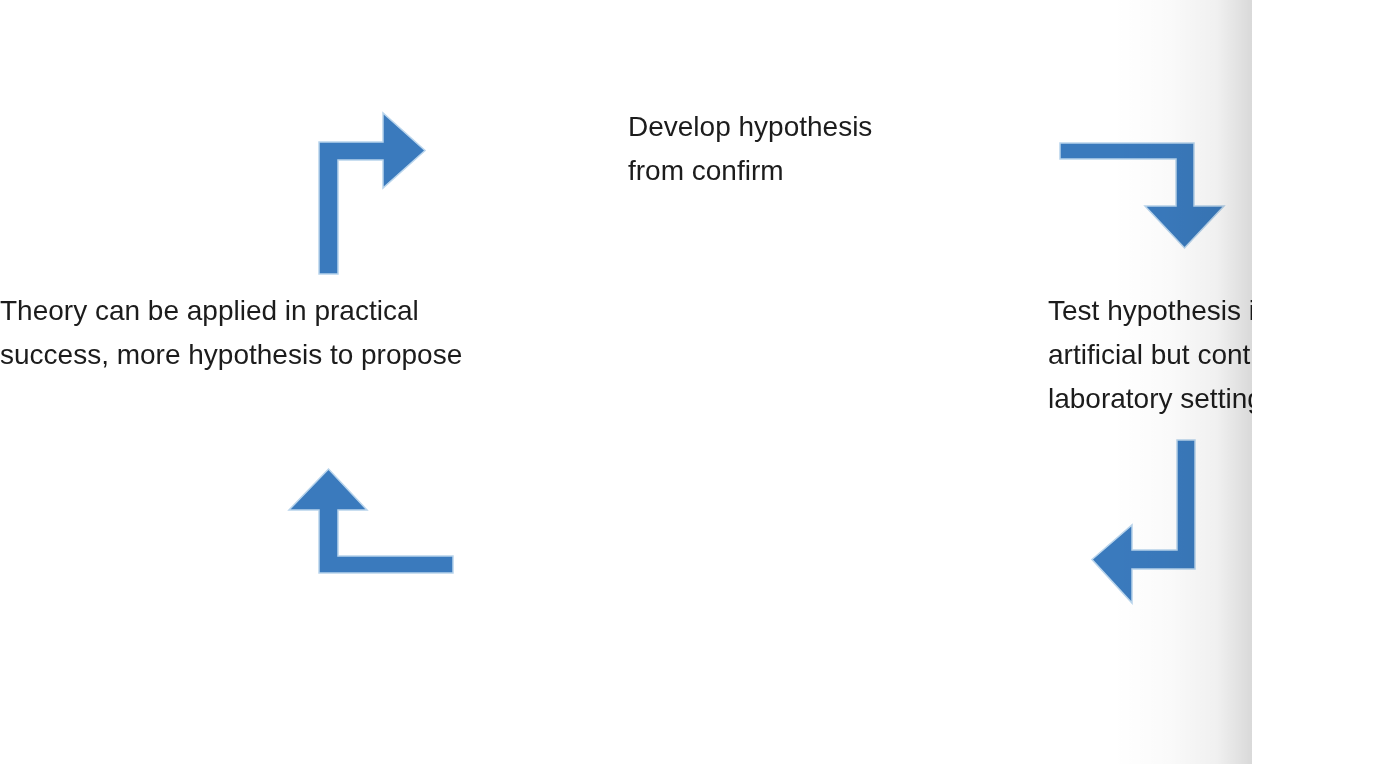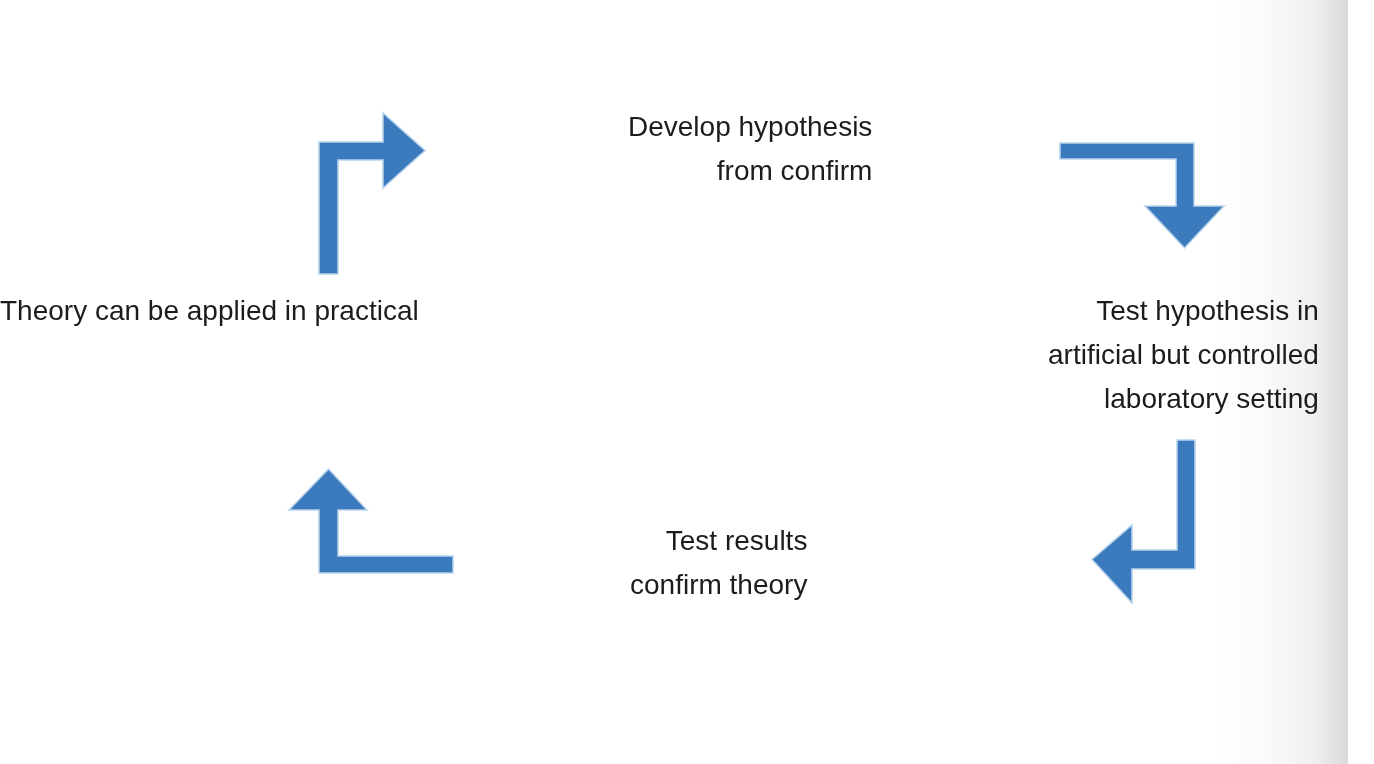--- a/index.html
+++ b/index.html
@@ -3,25 +3,24 @@
 <meta charset="utf-8">
 <style>
   html, body {
     margin: 0;
     padding: 0;
     background: #ffffff;
     font-family: "Liberation Sans", sans-serif;
   }
   .canvas {
     position: relative;
-    width: 1348px;
+    width: 1252px;
     height: 764px;
     background: var(--page-bg, #ffffff);
     overflow: hidden;
-    text-align: right;
   }
   .page-edge {
     position: absolute;
     top: 0;
     right: 0;
     bottom: 0;
     width: 140px;
     background: linear-gradient(to right,
       rgba(0,0,0,0) 0%,
       rgba(0,0,0,0.02) 40%,
@@ -71,24 +70,21 @@
     <div class="line">Develop hypothesis</div>
     <div class="line">from confirm</div>
   </div>
 
   <div class="label label-right">
     <div class="line">Test hypothesis in</div>
     <div class="line">artificial but controlled</div>
     <div class="line">laboratory setting</div>
   </div>
 
-  <div class="label label-bottom">
-    <div class="line">Test results</div>
-    <div class="line">confirm theory</div>
-  </div>
 
   <div class="label label-left">
     <div class="line">Theory can be applied in practical</div>
+    <div class="line">success, more hypothesis to propose</div>
   </div>
 
   <div class="page-edge"></div>
 
 </div>
 
 </body></html>

